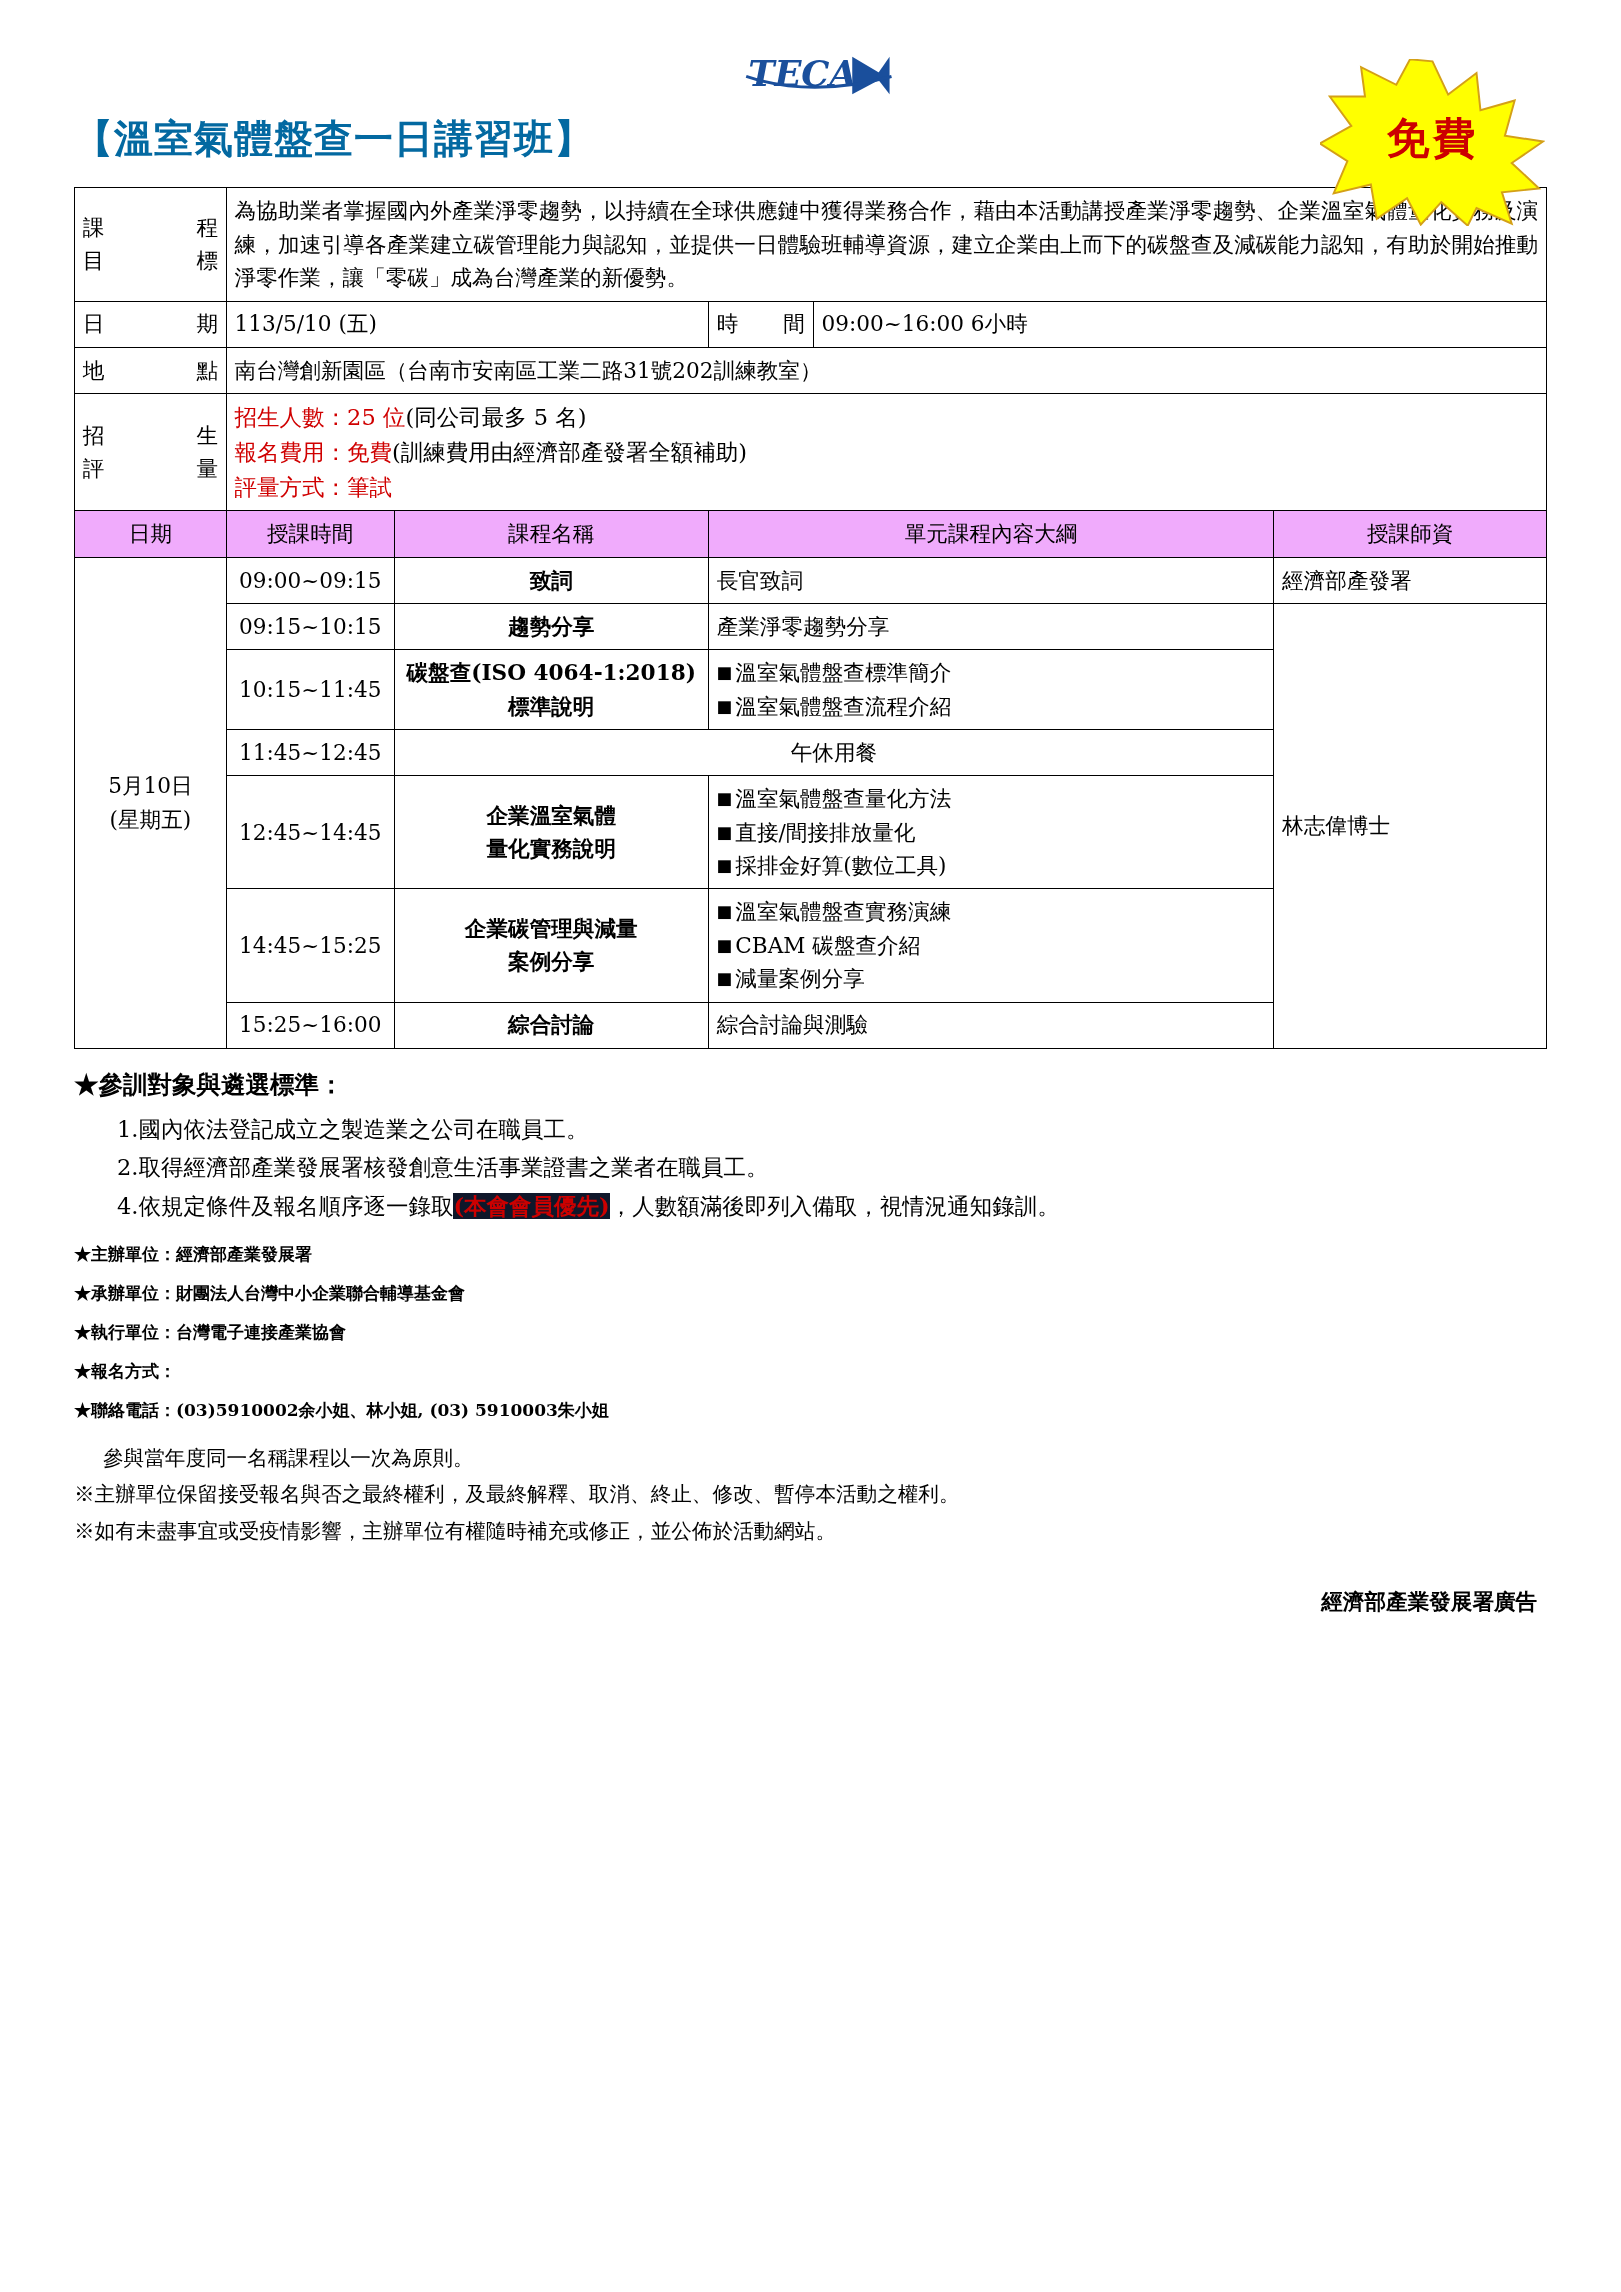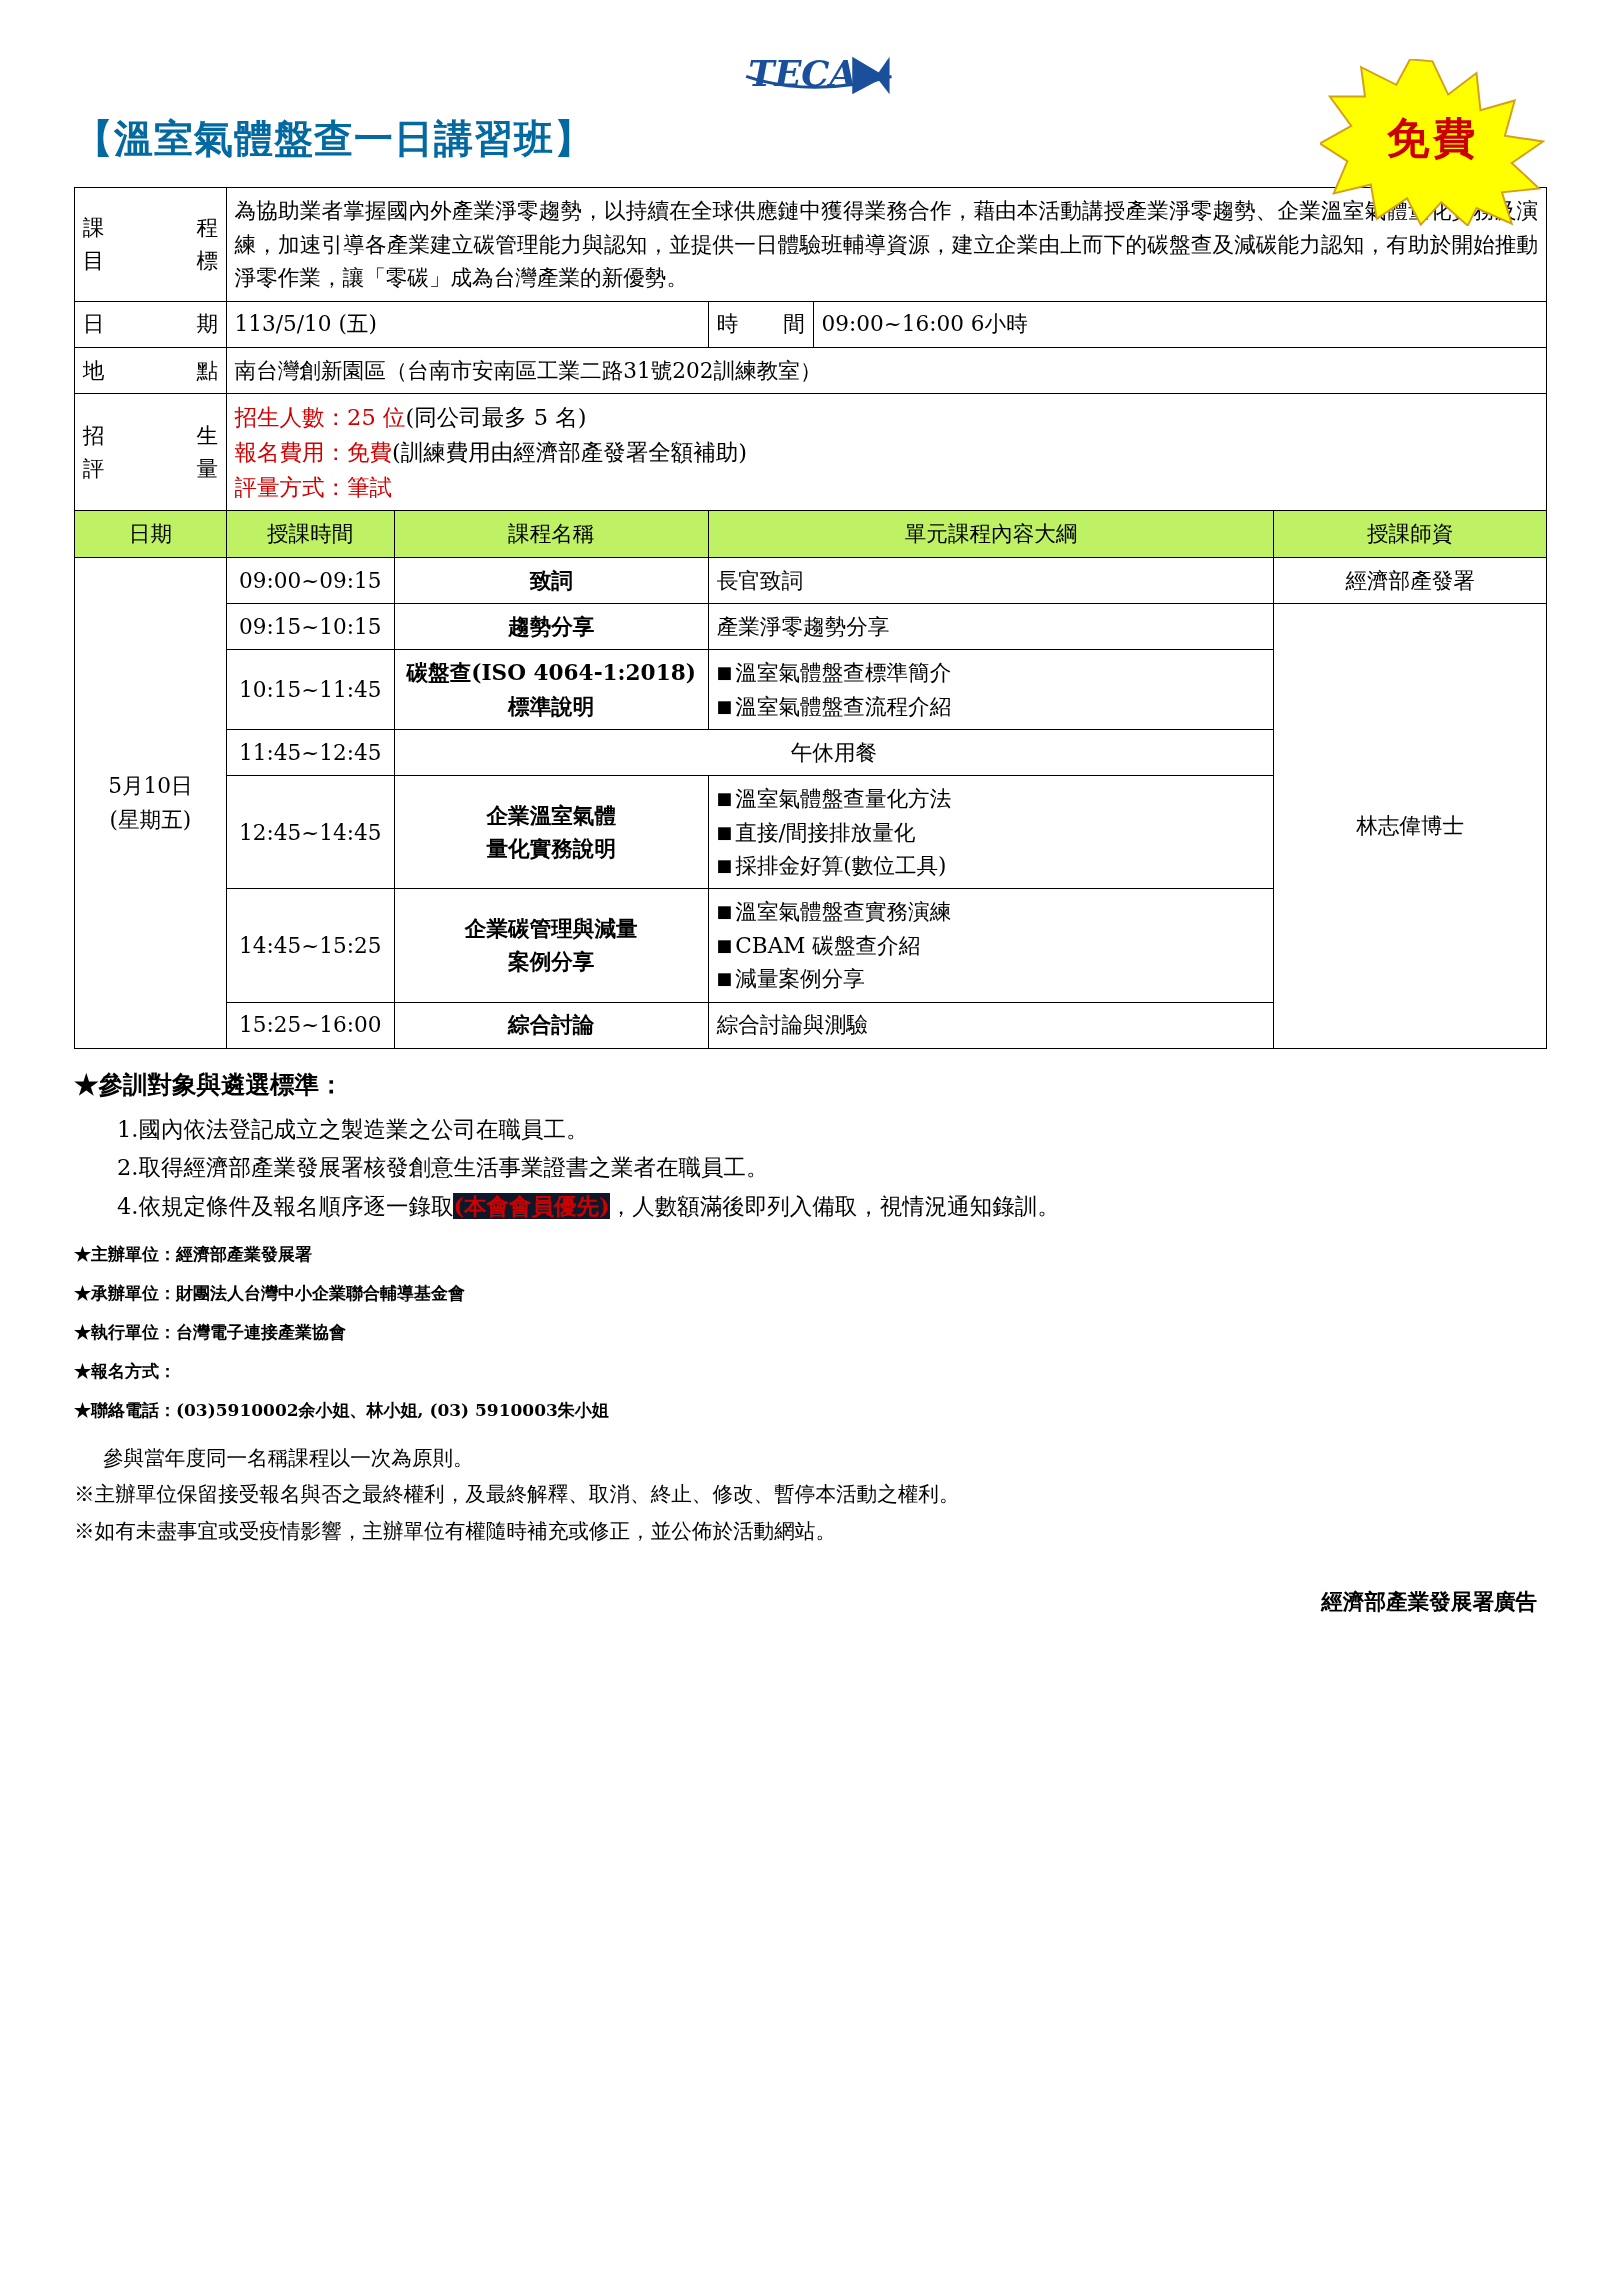--- a/index.html
+++ b/index.html
@@ -111,37 +111,37 @@
     width: 71px;
     font-size: 22.5px;
     padding-left: 9.8px;
     padding-right: 9.8px;
   }
   .red { color: #d00000; }
   .recruit-line { font-size: 22.5px; }
   .recruit-line .k { color: #d00000; }
   
   .sch-head td {
-    background: #bef264;
+    background: #f0abfc;
     text-align: center;
     font-size: 22.5px;
     font-weight: normal;
     padding: 6.9px 3.9px;
   }
   .sch td { font-size: 21.6px; }
   .c-date {
     text-align: center;
     font-size: 23.5px;
     line-height: 1.5;
   }
   .c-time { text-align: center; font-size: 21.6px; }
   .c-name { text-align: center; font-size: 22.5px; font-weight: bold; line-height:1.45;}
   .c-outline { font-size: 21.6px; padding-left: 11.8px; line-height: 1.5;}
   .c-outline div { white-space: nowrap; }
-  .c-teacher { text-align: center; font-size: 21.6px; }
+  .c-teacher { text-align: left; font-size: 21.6px; }
   .c-lunch { text-align: center; font-size: 21.6px; }
   .sq { font-size: 16.7px; vertical-align: 2px; margin-right: 2.9px; }
   
   .section {
     margin-top: 15.7px;
     font-size: 23.5px;
     line-height: 1.6;
   }
   .star-line {
     font-size: 24.5px;

